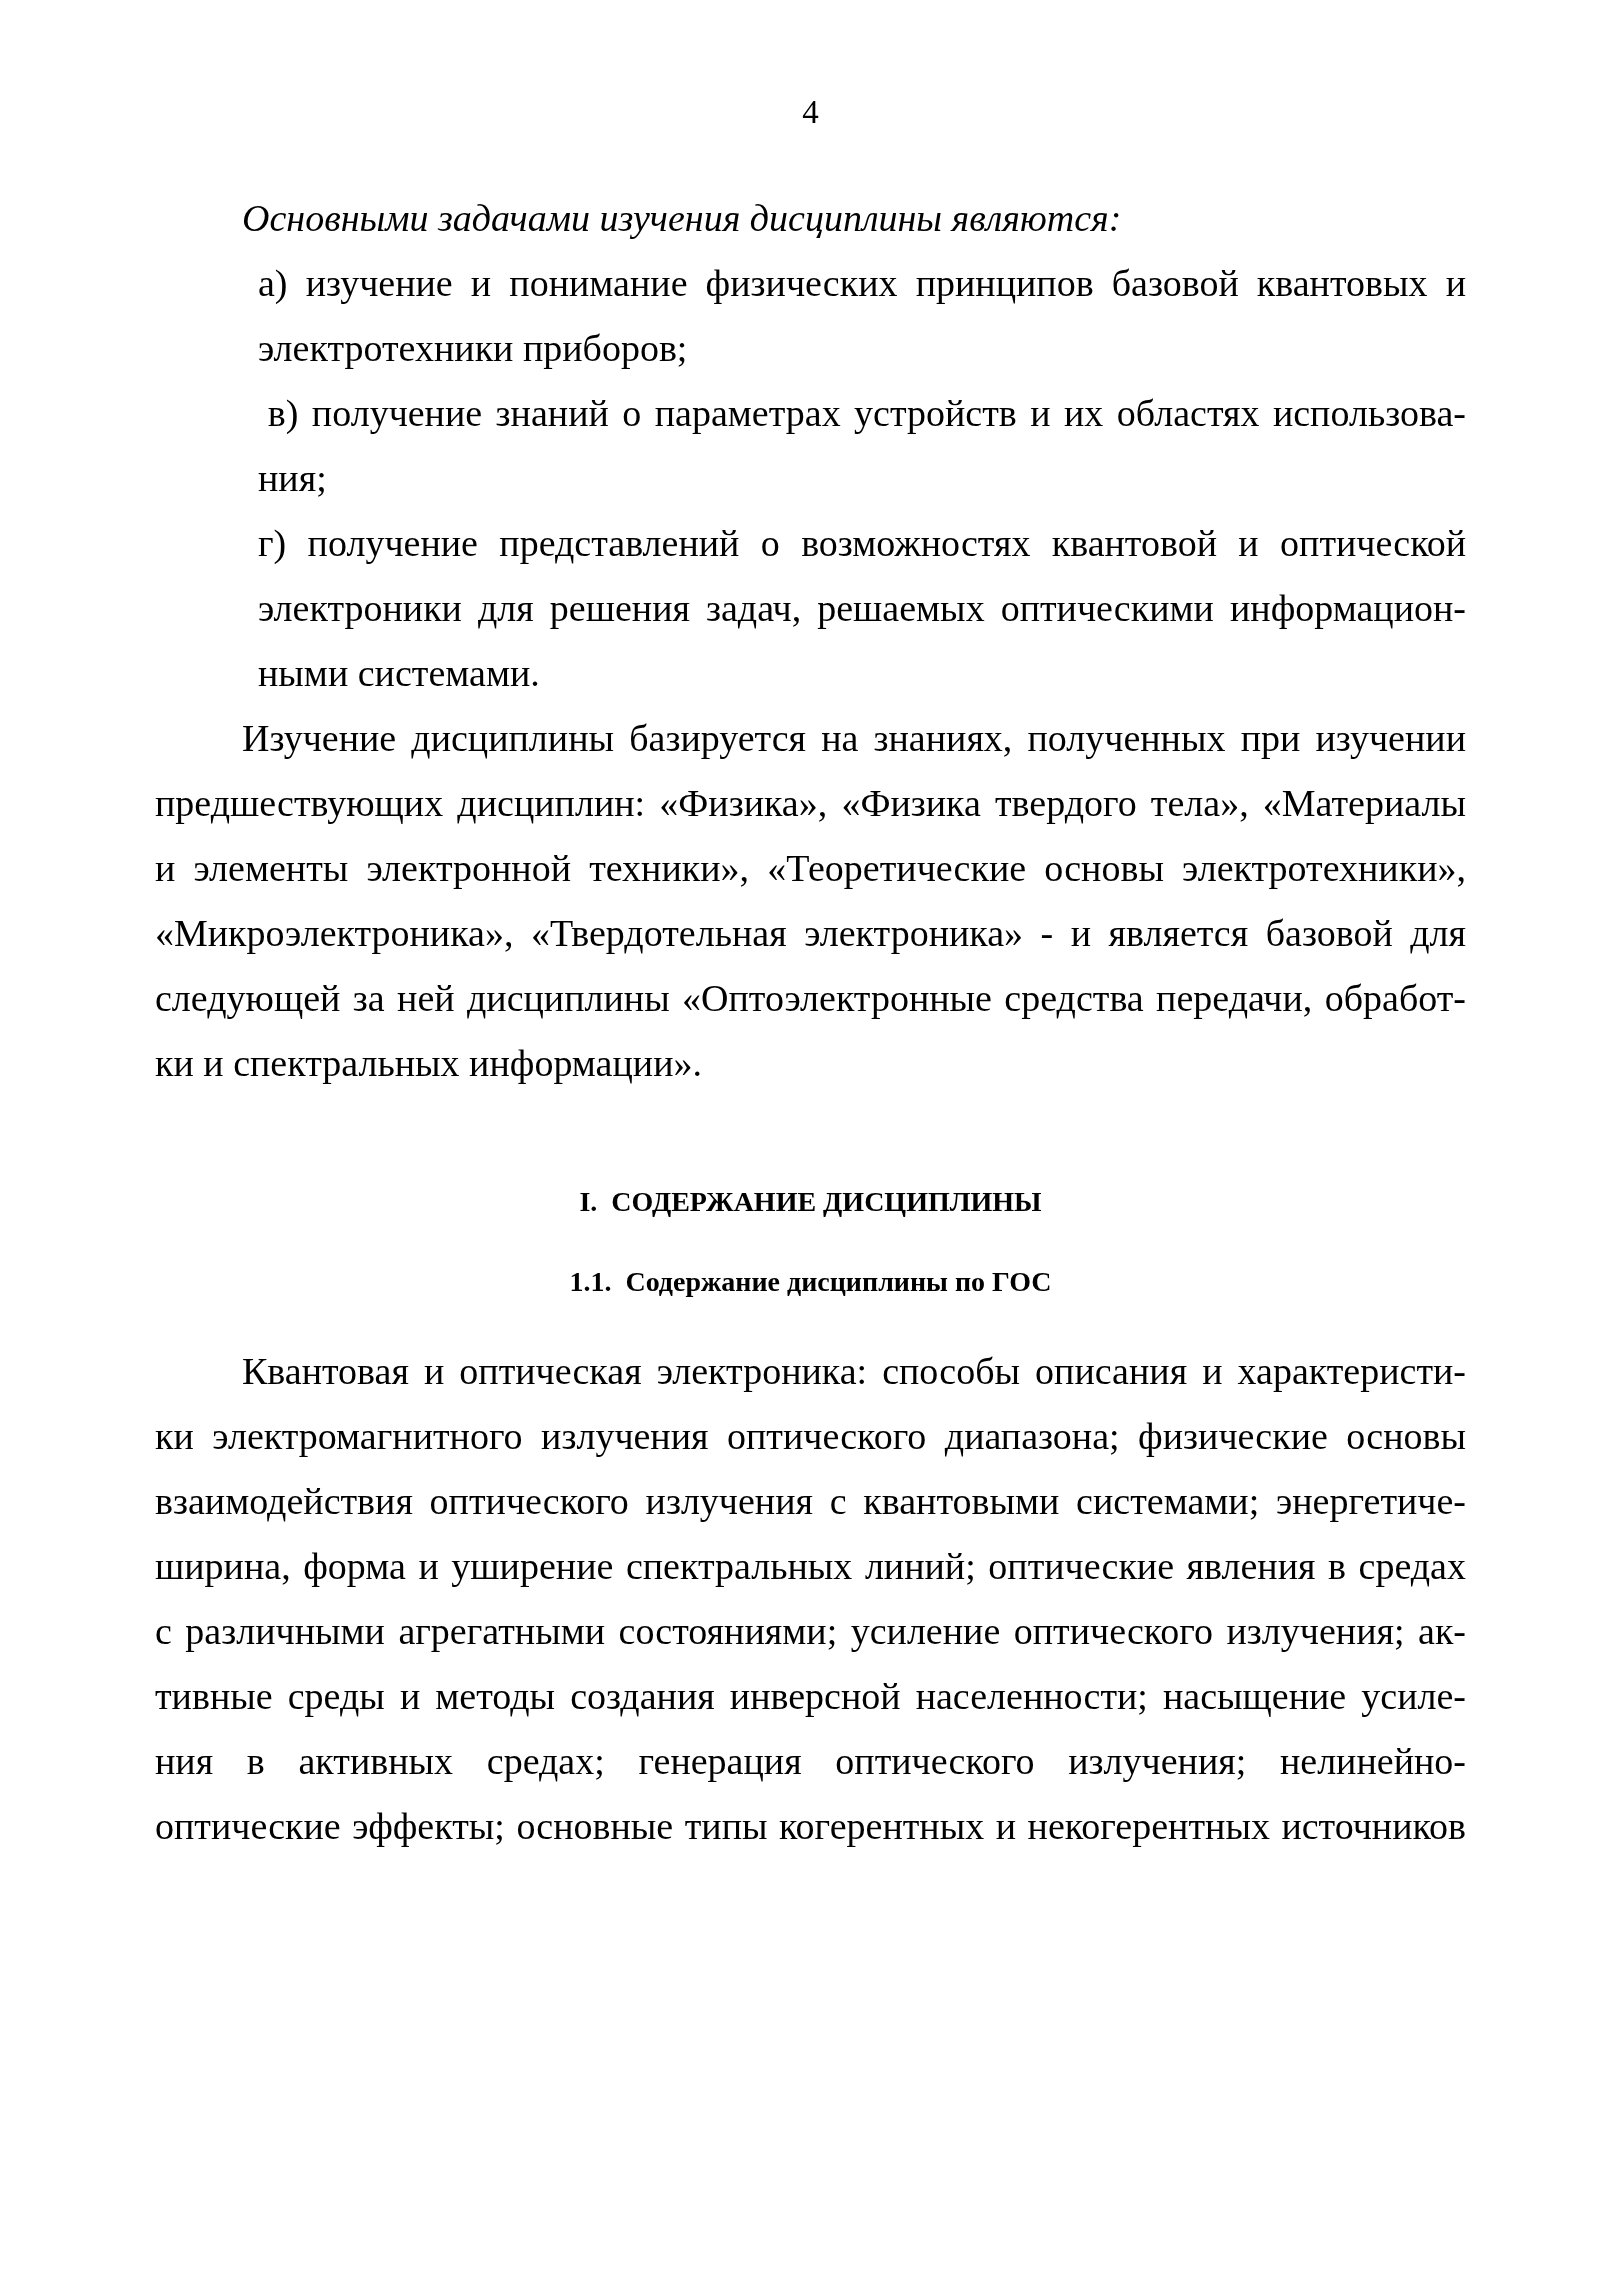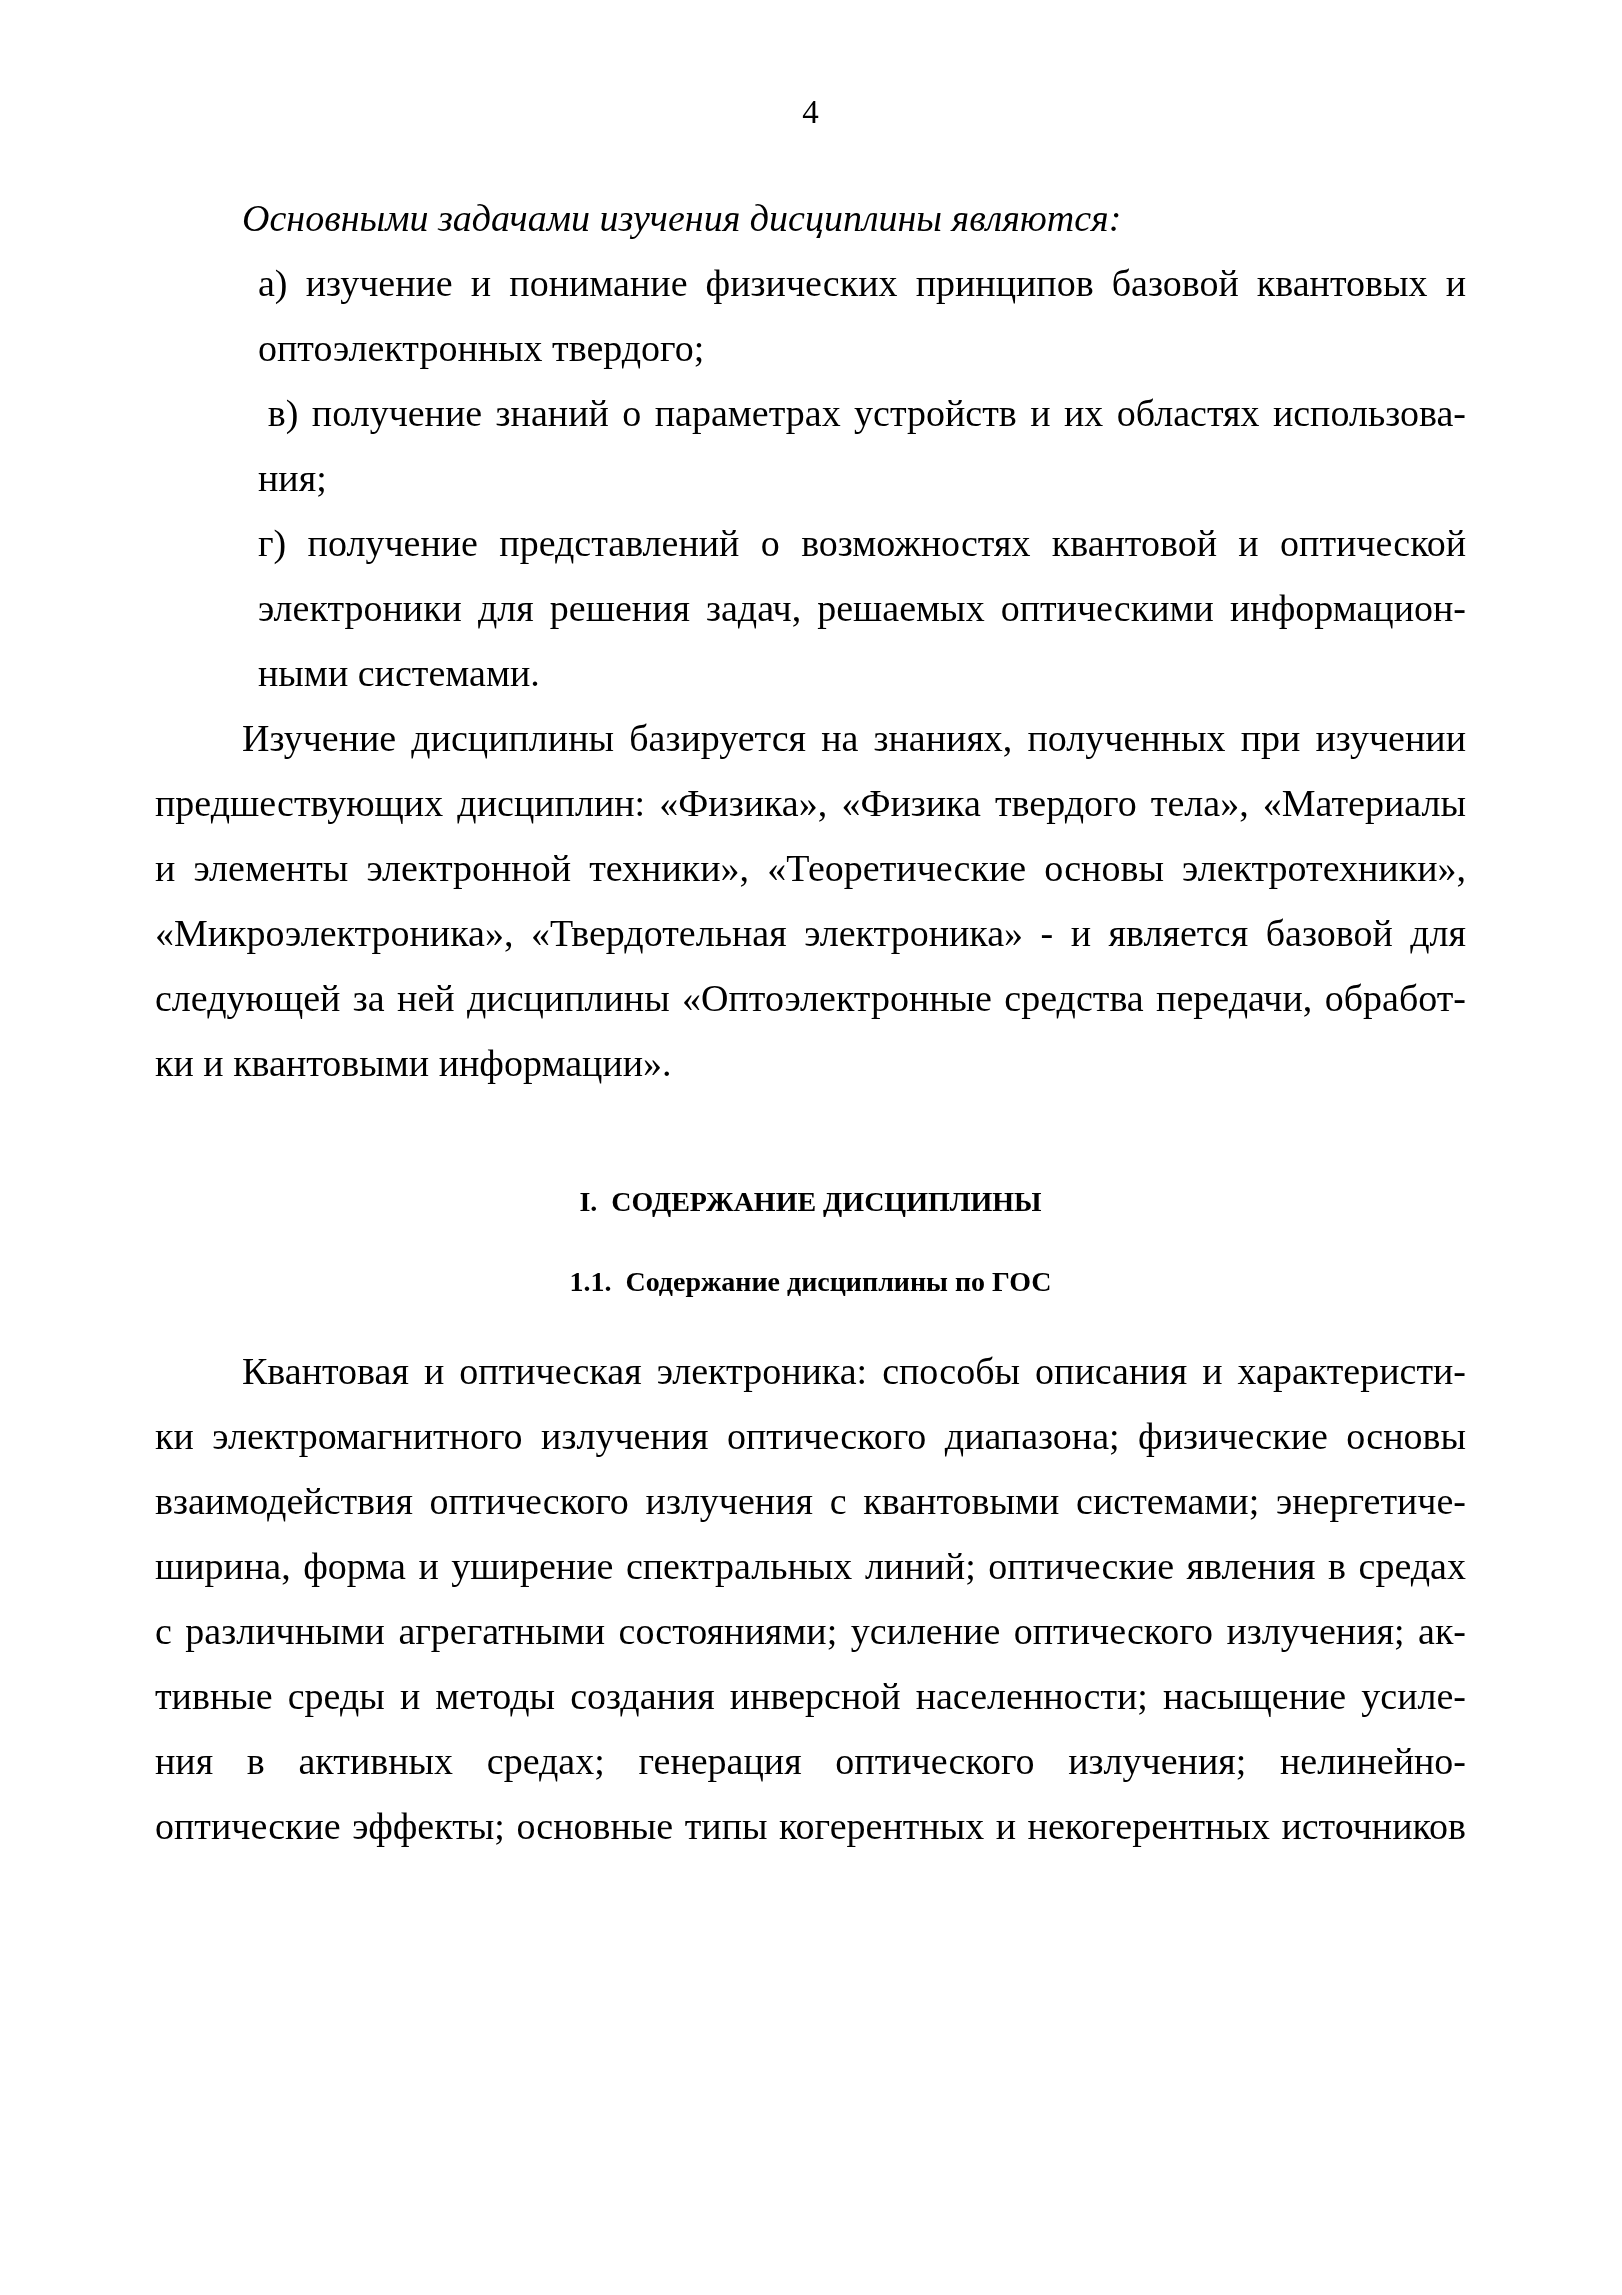--- a/index.html
+++ b/index.html
@@ -58,40 +58,40 @@
 
   <div class="page-number">4</div>
 
   <div class="para para-indent para-intro">
       <div class="line line-end">Основными задачами изучения дисциплины являются:</div>
     </div>
 
   <div class="objectives-list">
     <div class="list-item">
         <div class="line">а) изучение и понимание физических принципов базовой квантовых и</div>
-        <div class="line line-end">оптоэлектронных твердого;</div>
+        <div class="line line-end">электротехники приборов;</div>
       </div>
     <div class="list-item list-item-v">
         <div class="line">в) получение знаний о параметрах устройств и их областях использова-</div>
         <div class="line line-end">ния;</div>
       </div>
     <div class="list-item">
         <div class="line">г) получение представлений о возможностях квантовой и оптической</div>
         <div class="line">электроники для решения задач, решаемых оптическими информацион-</div>
         <div class="line line-end">ными системами.</div>
       </div>
   </div>
 
   <div class="para para-indent">
       <div class="line">Изучение дисциплины базируется на знаниях, полученных при изучении</div>
       <div class="line">предшествующих дисциплин: «Физика», «Физика твердого тела», «Материалы</div>
       <div class="line">и элементы электронной техники», «Теоретические основы электротехники»,</div>
       <div class="line">«Микроэлектроника», «Твердотельная электроника» - и является базовой для</div>
       <div class="line">следующей за ней дисциплины «Оптоэлектронные средства передачи, обработ-</div>
-      <div class="line line-end">ки и квантовыми информации».</div>
+      <div class="line line-end">ки и спектральных информации».</div>
     </div>
 
   <div class="heading">I.&nbsp; СОДЕРЖАНИЕ ДИСЦИПЛИНЫ</div>
 
   <div class="subheading">1.1.&nbsp; Содержание дисциплины по ГОС</div>
 
   <div class="para para-indent para-gos">
       <div class="line">Квантовая и оптическая электроника: способы описания и характеристи-</div>
       <div class="line">ки электромагнитного излучения оптического диапазона; физические основы</div>
       <div class="line">взаимодействия оптического излучения с квантовыми системами; энергетиче-</div>

